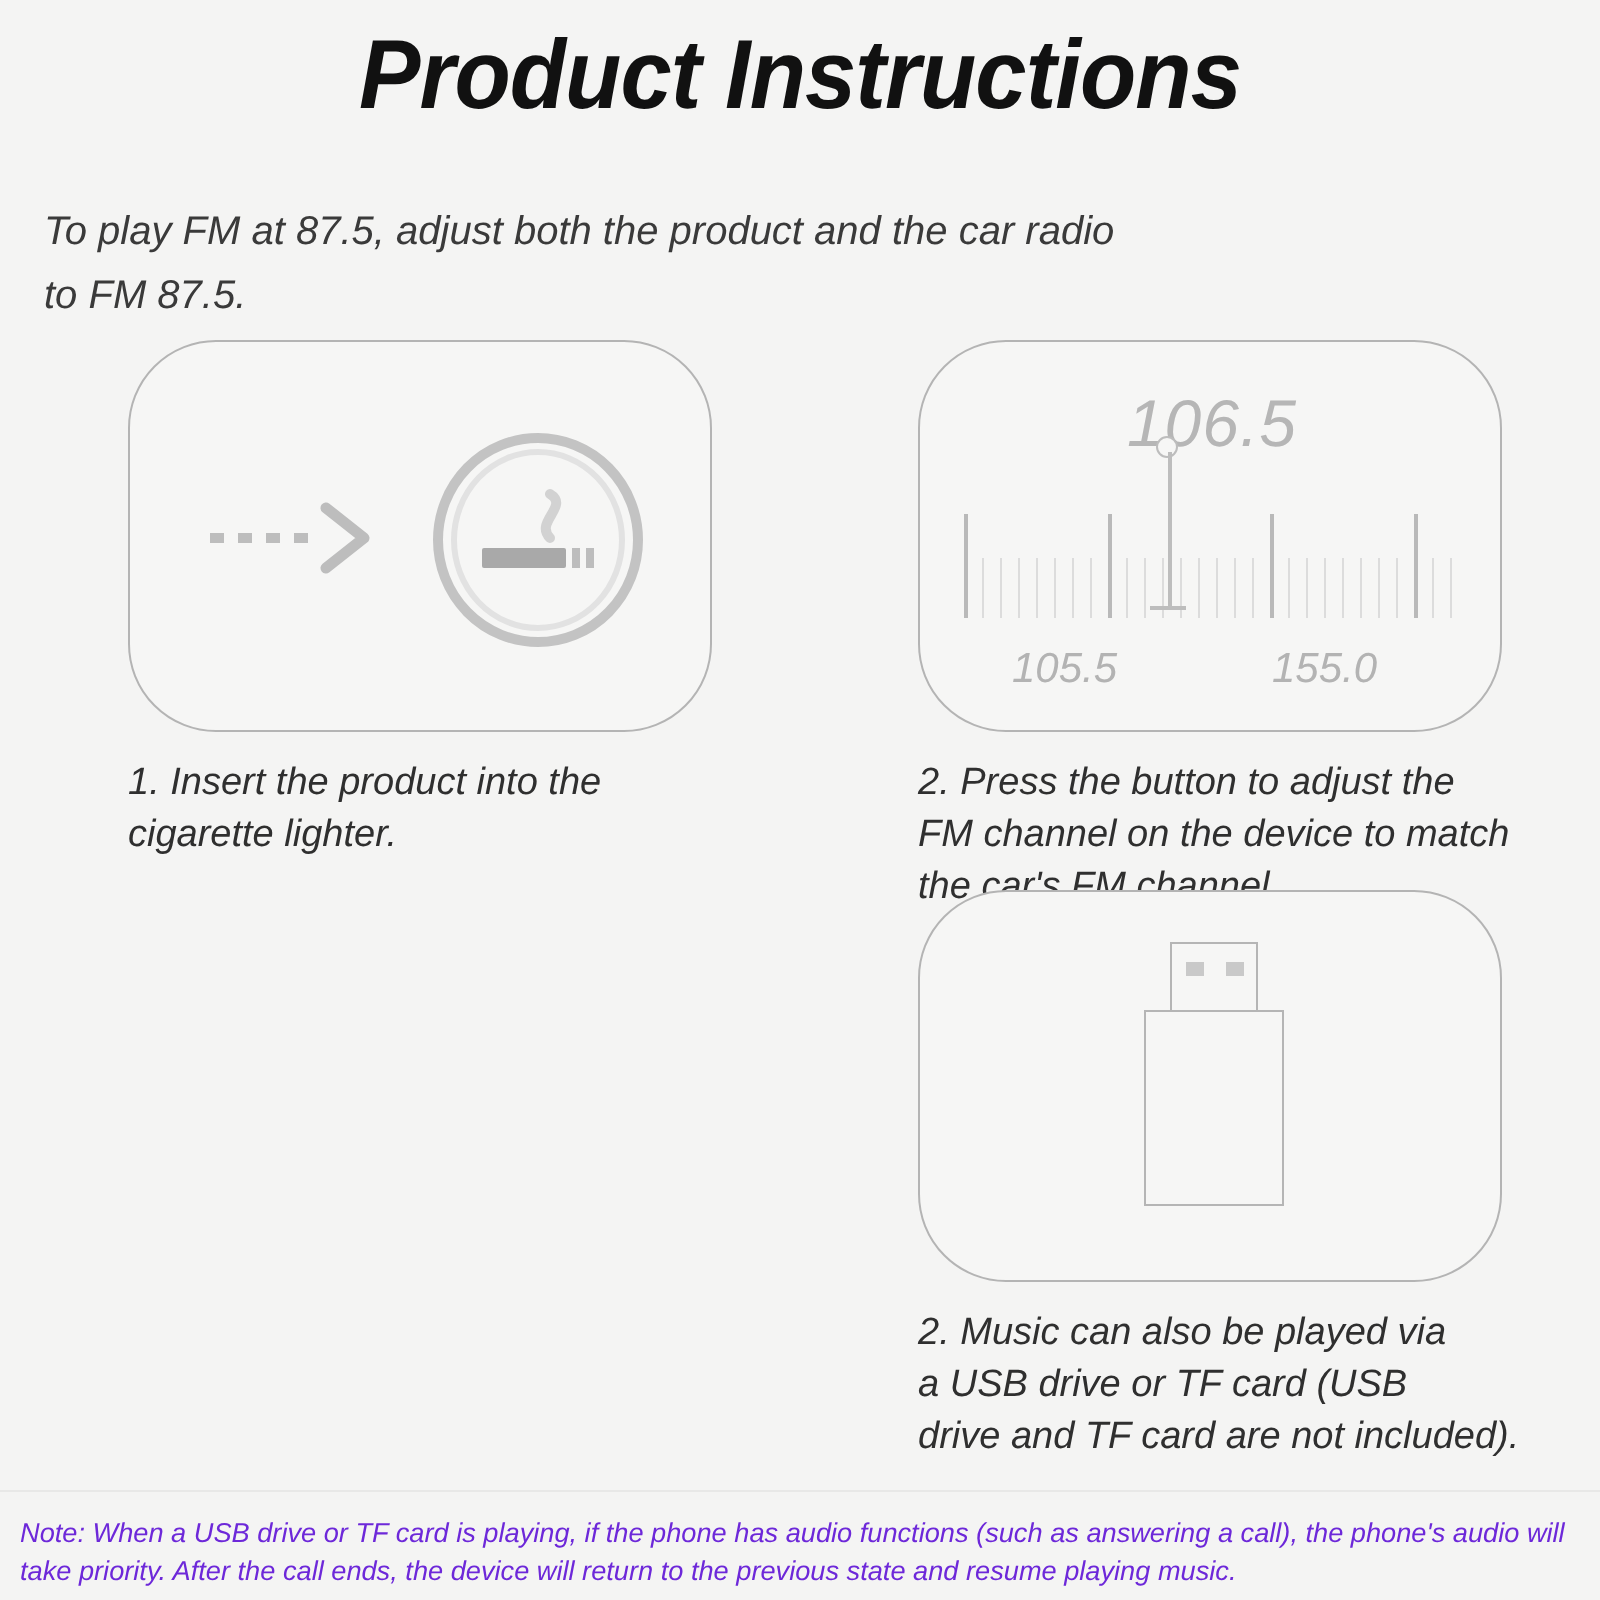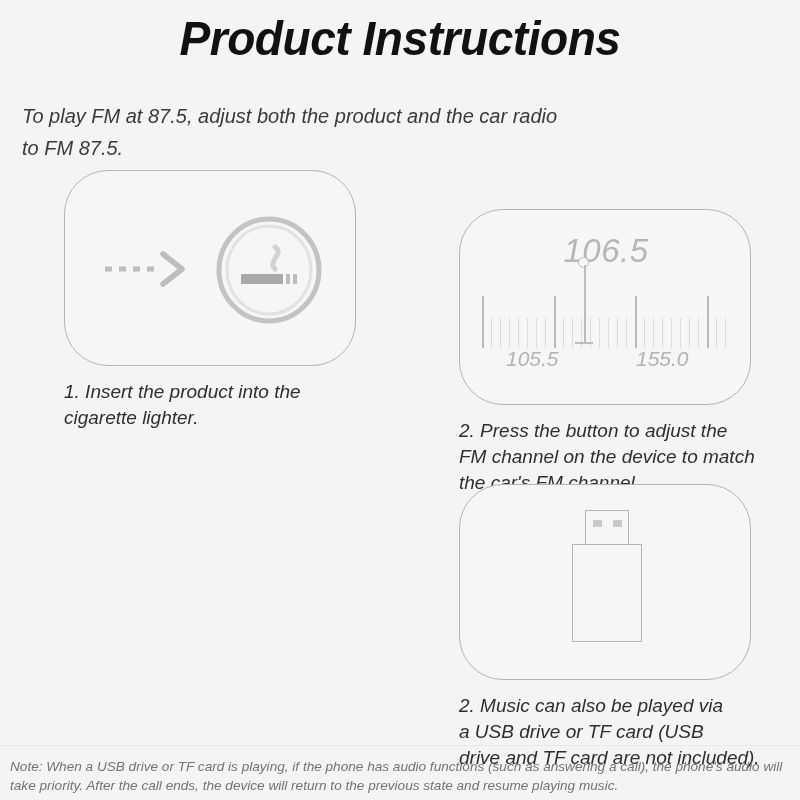--- a/index.html
+++ b/index.html
@@ -61,21 +61,21 @@
   .row {
     position: relative;
     height: 275px;
   }
 
   .cell {
     position: absolute;
     width: 292px;
   }
   .cell.left  { left: 64px; }
-  .cell.right { left: 459px; margin-top: 39px; }
+  .cell.right { left: 459px; }
 
   .panel {
     width: 292px;
     height: 196px;
     border: 1.6px solid #b4b4b4;
     border-radius: 44px;
     background: #f6f6f5;
     box-sizing: border-box;
     position: relative;
   }
@@ -161,21 +161,21 @@
   .needle-foot {
     position: absolute;
     left: 115px;
     top: 132px;
     width: 18px;
     height: 2px;
     background: #bdbdbd;
   }
   .dial-label {
     position: absolute;
-    top: 137px;
+    top: 152px;
     font-size: 21px;
     color: #b3b3b3;
   }
   .dial-label.lo { left: 46px; }
   .dial-label.hi { left: 176px; }
 
   
   .phone {
     position: absolute;
     left: 112px;
@@ -283,21 +283,21 @@
     height: 1px;
     background: #e8e8e7;
   }
   .note {
     position: absolute;
     top: 757px;
     left: 10px;
     width: 782px;
     font-size: 13.6px;
     line-height: 19px;
-    color: #737373;
+    color: #6d28d9;
   }
 </style>
 </head>
 <body>
 
 <div class="page">
 
   <div class="title">Product Instructions</div>
 
   <div class="intro">To play FM at 87.5, adjust both the product and the car radio

